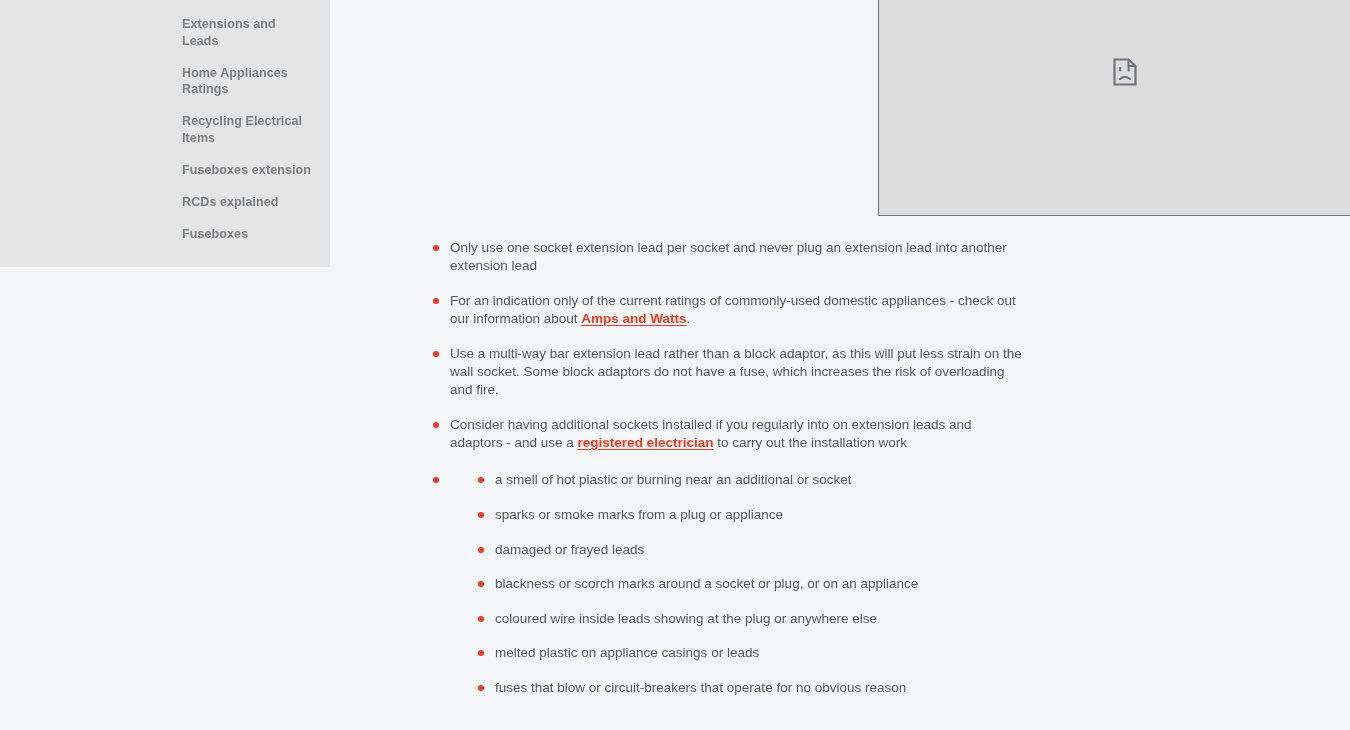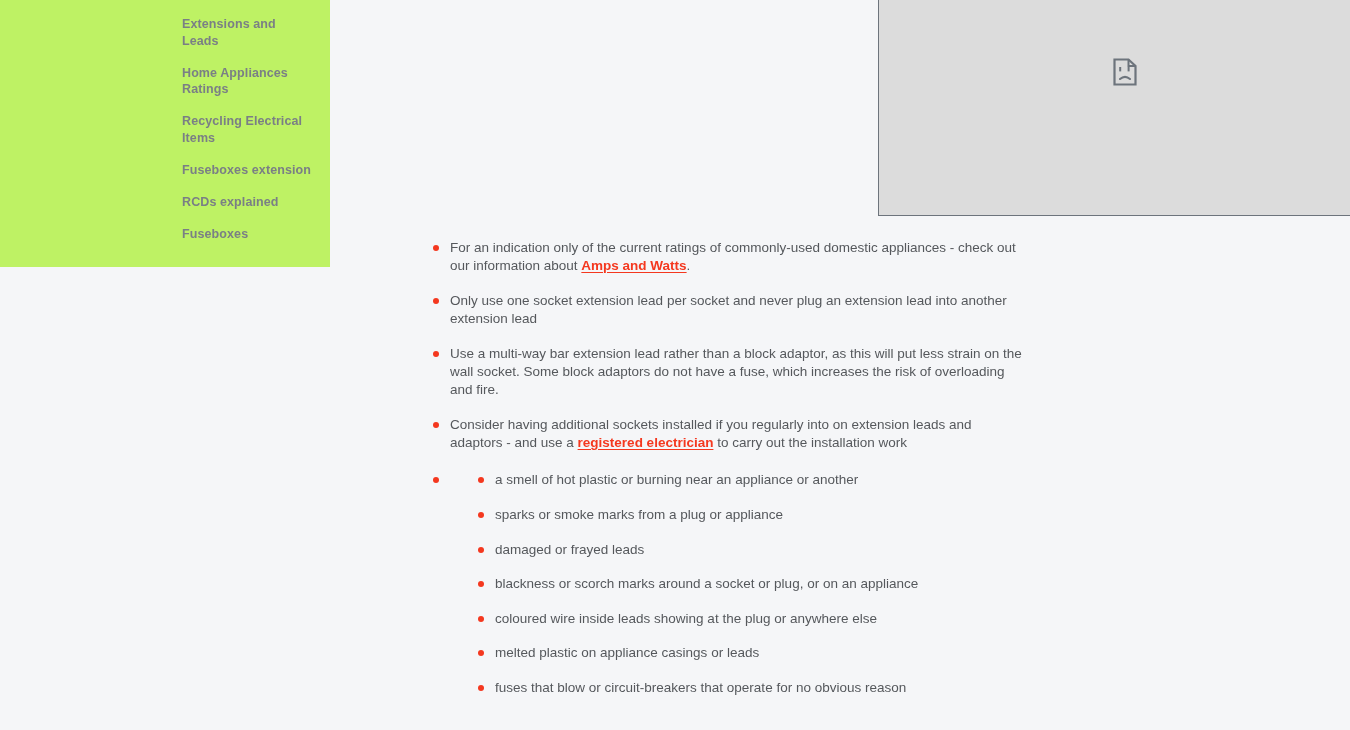--- a/index.html
+++ b/index.html
@@ -23,21 +23,21 @@
     height: 730px;
   }
 
   
   .sidebar-panel {
     position: absolute;
     left: 0;
     top: 0;
     width: 330px;
     height: 267px;
-    background: #bef264;
+    background: #e5e5e5;
     box-sizing: border-box;
   }
   .sidebar-nav {
     position: absolute;
     left: 182px;
     top: -16px;
     width: 132px;
   }
   .sidebar-item {
     display: block;
@@ -171,39 +171,39 @@
         <rect x="6.2" y="9" width="2" height="4.4" fill="#6d747c"></rect>
         <rect x="14.6" y="9" width="2" height="4.4" fill="#6d747c"></rect>
         <path d="M7 21 Q12 16.6 17 21" fill="none" stroke="#6d747c" stroke-width="2.1" stroke-linecap="round"></path>
       </svg>
     </div>
 
     <div class="list-block">
       <ul class="bullets">
 
         <li>
+          <span>Only use one socket extension lead per socket and never plug an extension lead into another extension lead</span>
+        </li>
+
+        <li>
           <span>For an indication only of the current ratings of commonly-used domestic appliances - check out our information about </span><a class="inline-link">Amps and Watts</a><span>.</span>
         </li>
 
         <li>
-          <span>Only use one socket extension lead per socket and never plug an extension lead into another extension lead</span>
-        </li>
-
-        <li>
           <span>Use a multi-way bar extension lead rather than a block adaptor, as this will put less strain on the wall socket. Some block adaptors do not have a fuse, which increases the risk of overloading and fire.</span>
         </li>
 
         <li>
           <span>Consider having additional sockets installed if you regularly into on extension leads and adaptors - and use a </span><a class="inline-link">registered electrician</a><span> to carry out the installation work</span>
         </li>
 
         <li class="nogap">
 
           <ul class="sub-bullets">
-            <li><span>a smell of hot plastic or burning near an appliance or another</span></li>
+            <li><span>a smell of hot plastic or burning near an additional or socket</span></li>
             <li><span>sparks or smoke marks from a plug or appliance</span></li>
             <li><span>damaged or frayed leads</span></li>
             <li><span>blackness or scorch marks around a socket or plug, or on an appliance</span></li>
             <li><span>coloured wire inside leads showing at the plug or anywhere else</span></li>
             <li><span>melted plastic on appliance casings or leads</span></li>
             <li><span>fuses that blow or circuit-breakers that operate for no obvious reason</span></li>
           </ul>
         </li>
 
       </ul>

